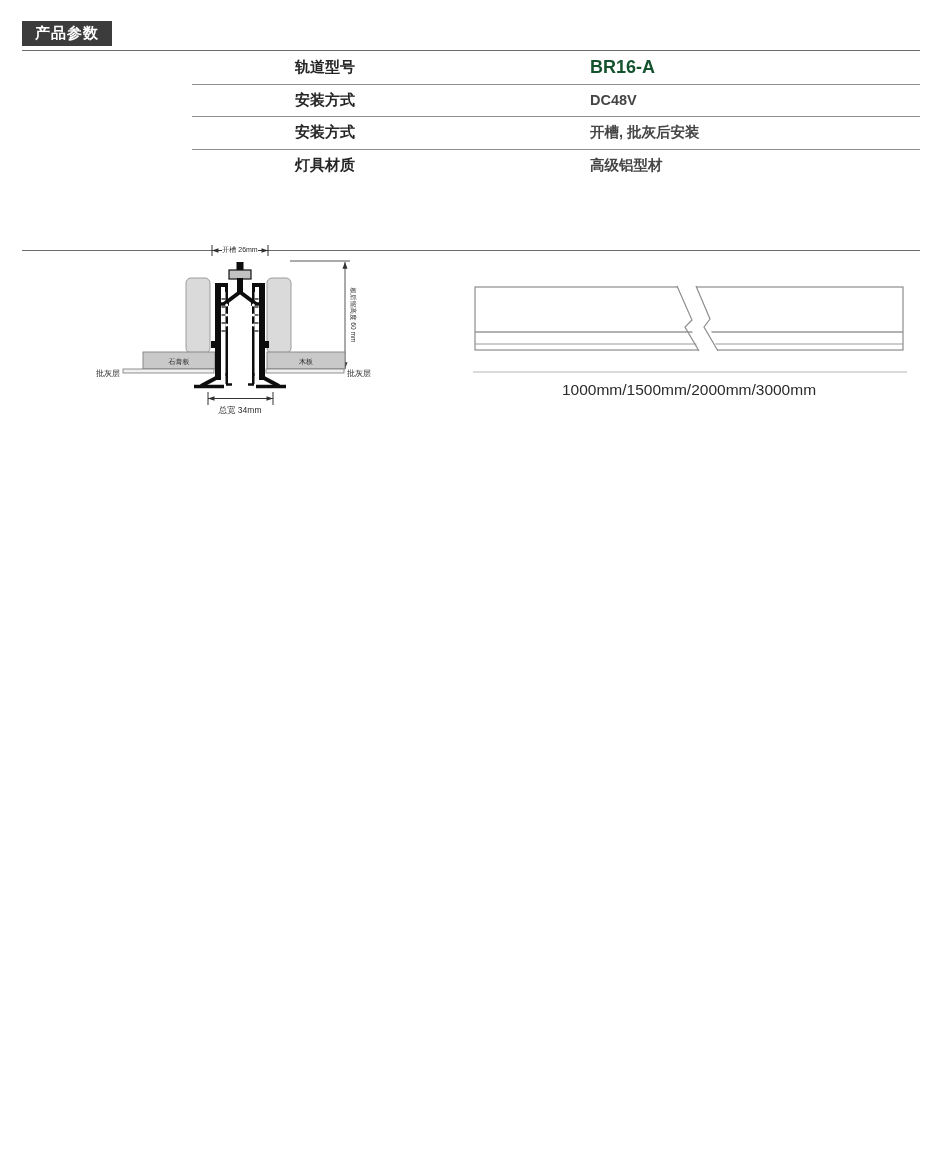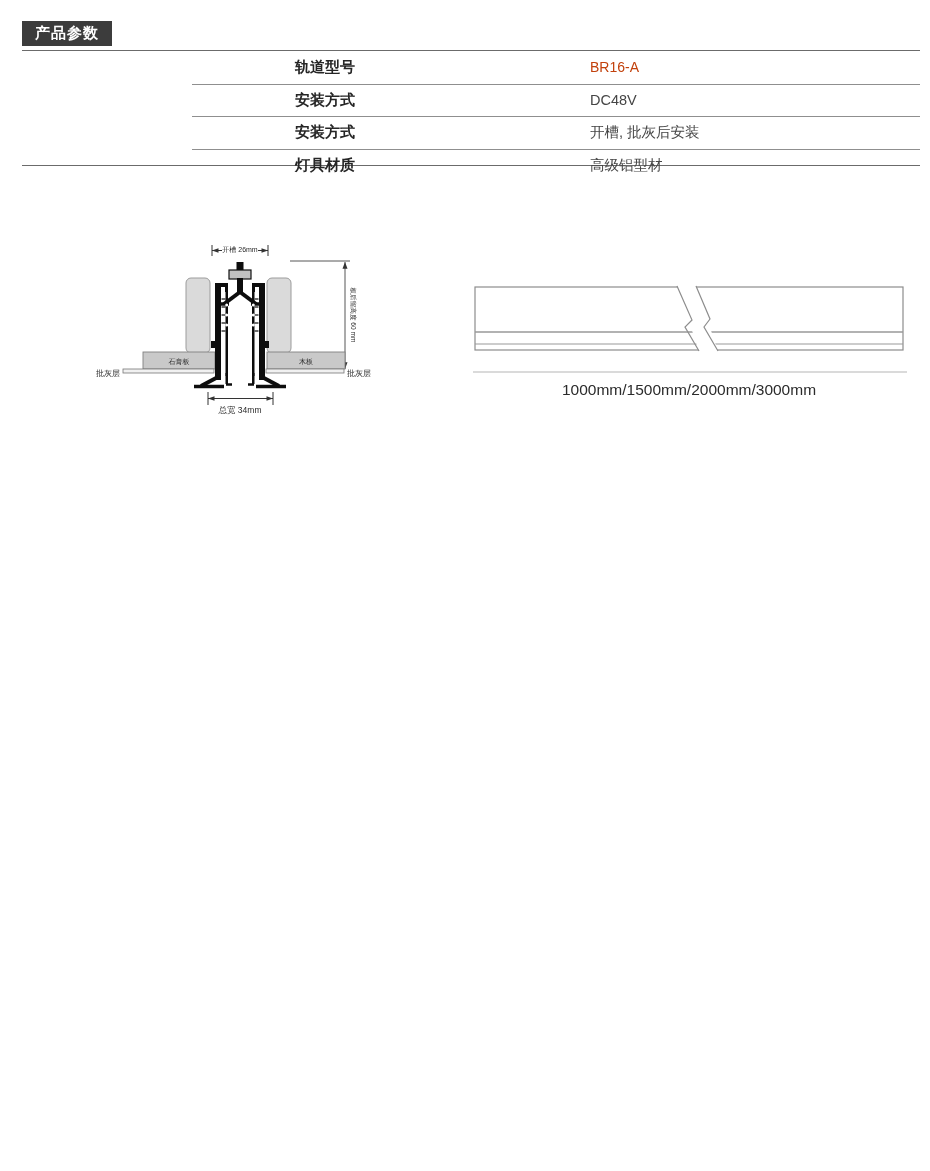--- a/index.html
+++ b/index.html
@@ -25,21 +25,21 @@
     padding: 4px 13px 5px 13px;
     line-height: 16px;
     margin-top: 6px;
   }
   
   .spec-table {
     position: absolute;
     left: 22px;
     top: 50px;
     width: 898px;
-    height: 116px;
+    height: 201px;
     border-top: 1px solid #6b6b6b;
     border-bottom: 1px solid #6b6b6b;
   }
   .spec-row {
     position: relative;
     height: 32.6px;
     width: 100%;
   }
   .spec-row + .spec-row::before {
     content: "";
@@ -59,28 +59,28 @@
     font-weight: 600;
     color: #262626;
     white-space: nowrap;
   }
   .spec-value {
     position: absolute;
     left: 568px;
     top: 50%;
     transform: translateY(-50%);
     font-size: 14.5px;
-    font-weight: 400;
+    font-weight: 700;
     color: #454545;
     white-space: nowrap;
   }
   .spec-value.emphasis {
-    font-size: 14px;
-    font-weight: 400;
-    color: #c2410c;
+    font-size: 18px;
+    font-weight: 700;
+    color: #14532d;
   }
   
   .section-svg {
     position: absolute;
     left: 88px;
     top: 235px;
     width: 290px;
     height: 180px;
   }
   .length-svg {

